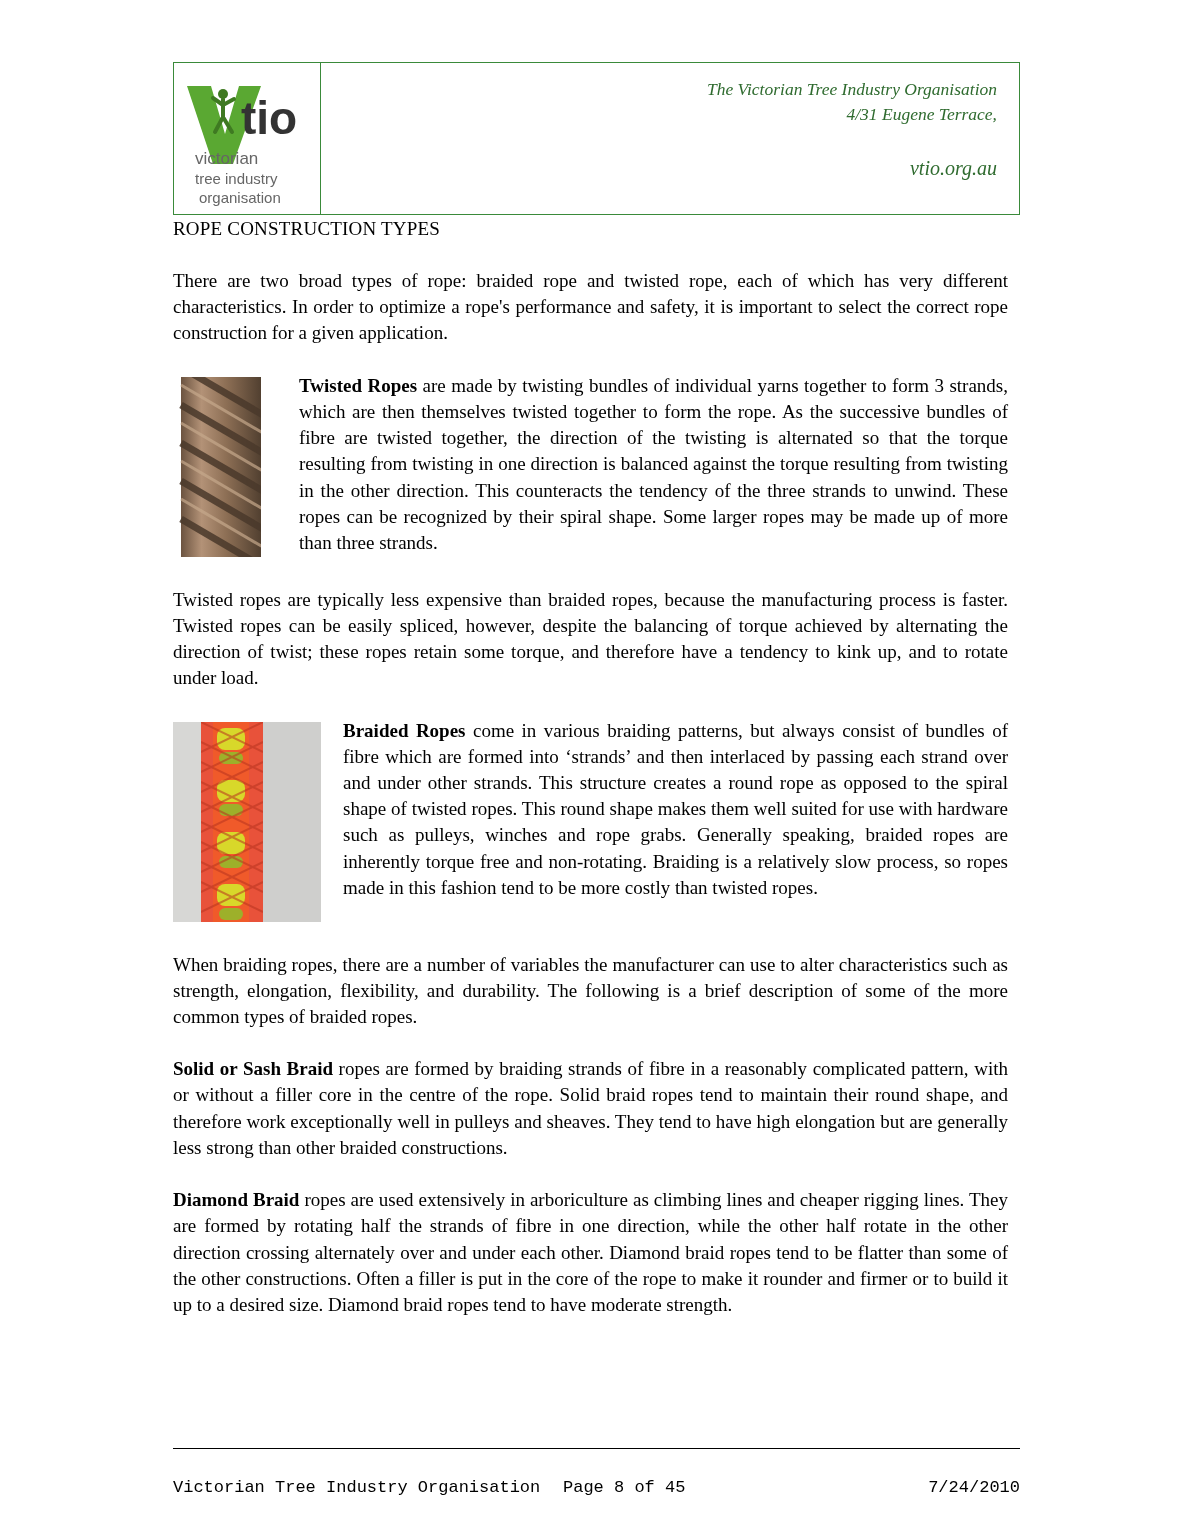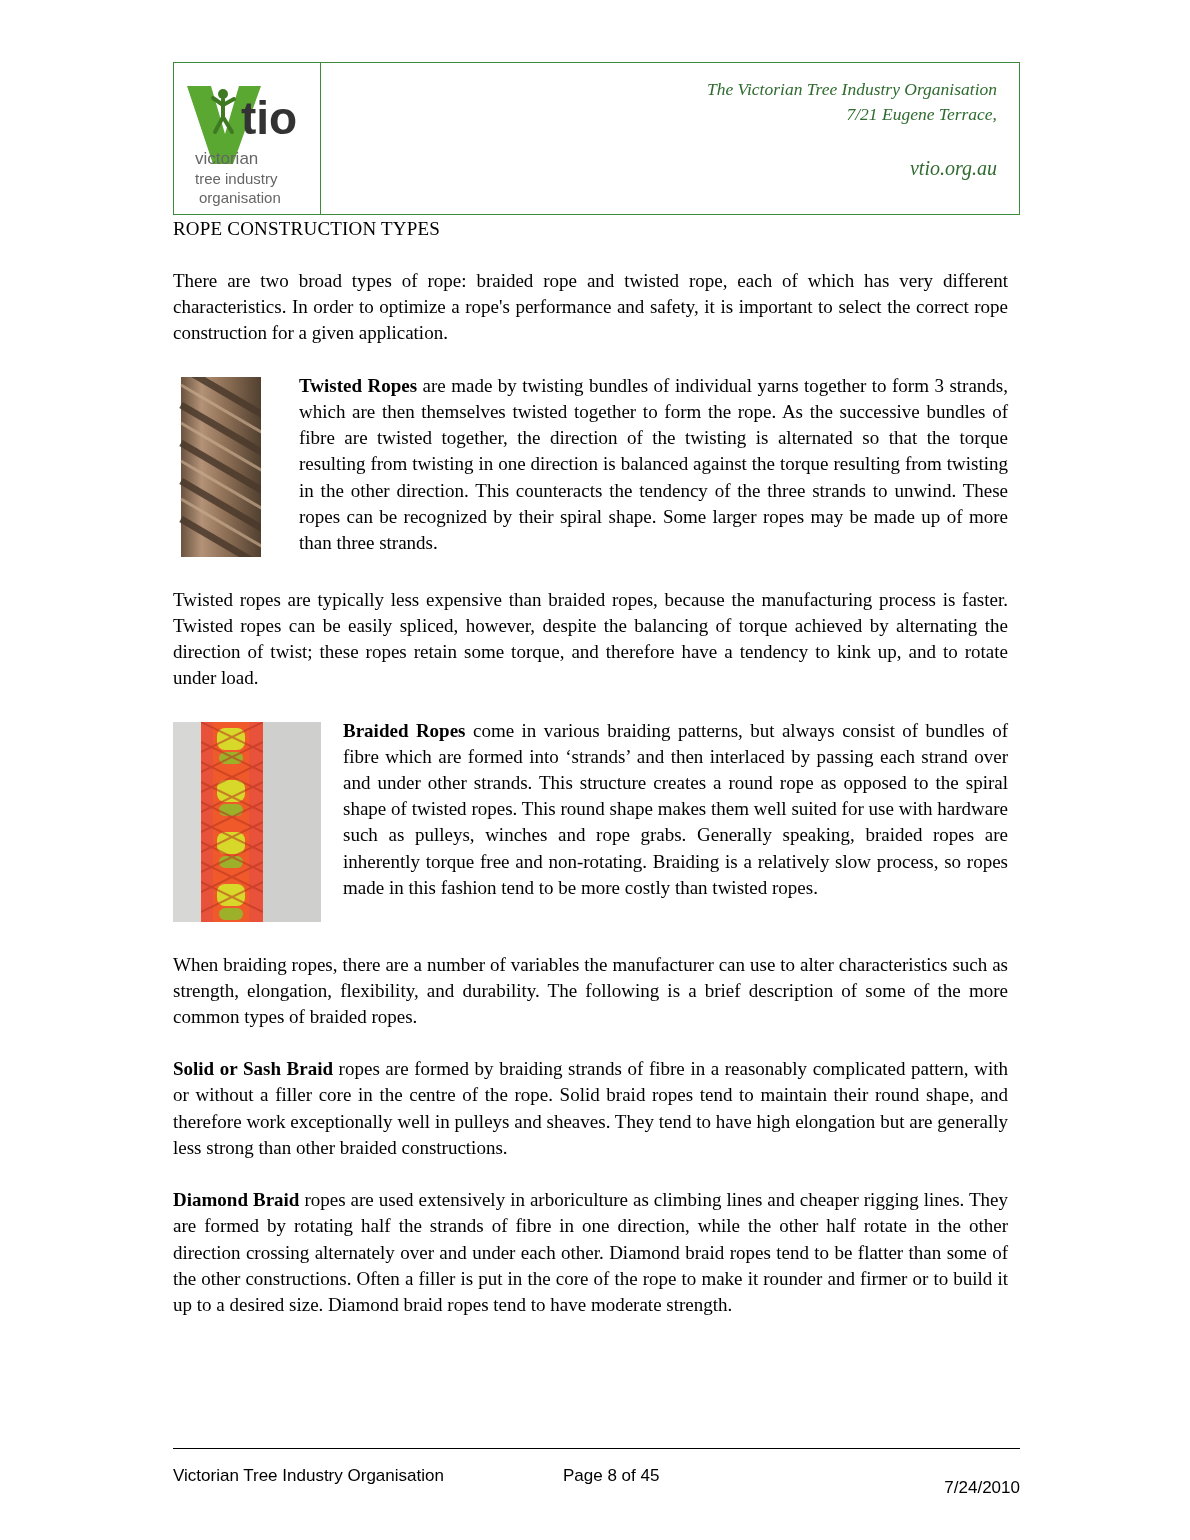--- a/index.html
+++ b/index.html
@@ -106,25 +106,25 @@
   strong { font-weight: bold; }
 
   
   .footer {
     position: absolute;
     left: 173px;
     top: 1448px;
     width: 847px;
     border-top: 1px solid #000000;
     padding-top: 5px;
-    font-family: Liberation Sans, sans-serif;
+    font-family: Liberation Mono, monospace;
     font-size: 17px;
     display: flex;
     flex-direction: row;
-    align-items: center;
+    align-items: flex-end;
   }
   .footer-left { width: 370px; }
   .footer-center { flex: 1; text-align: left; padding-left: 20px;}
   .footer-right { text-align: right; width: 160px; margin-top: 24px; }
 </style>
 </head>
 <body>
 
 <div class="page">
 
@@ -141,21 +141,21 @@
           <text x="60" y="62" font-family="Liberation Sans, sans-serif" font-size="46" font-weight="bold" fill="#333333">tio</text>
 
           <text x="14" y="92" font-family="Liberation Sans, sans-serif" font-size="17" fill="#666666">victorian</text>
           <text x="14" y="112" font-family="Liberation Sans, sans-serif" font-size="15" fill="#666666">tree industry</text>
           <text x="18" y="131" font-family="Liberation Sans, sans-serif" font-size="15" fill="#666666">organisation</text>
         </svg>
       </div>
     </div>
     <div class="header-address-cell">
       <span class="addr-line">The Victorian Tree Industry Organisation</span>
-      <span class="addr-line">7/21 Eugene Terrace,</span>
+      <span class="addr-line">4/31 Eugene Terrace,</span>
       <span class="addr-url">vtio.org.au</span>
     </div>
   </div>
 
   <div class="doc-title">ROPE CONSTRUCTION TYPES</div>
 
   <div class="content">
 
     <p class="body-text">There are two broad types of rope: braided rope and twisted rope, each of which has very different characteristics. In order to optimize a rope's performance and safety, it is important to select the correct rope construction for a given application.</p>
 

